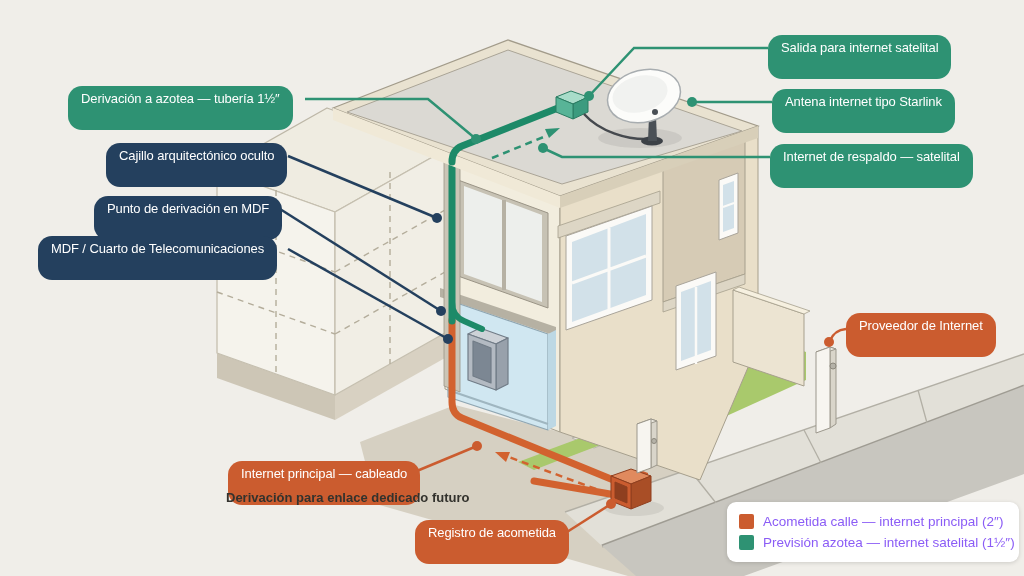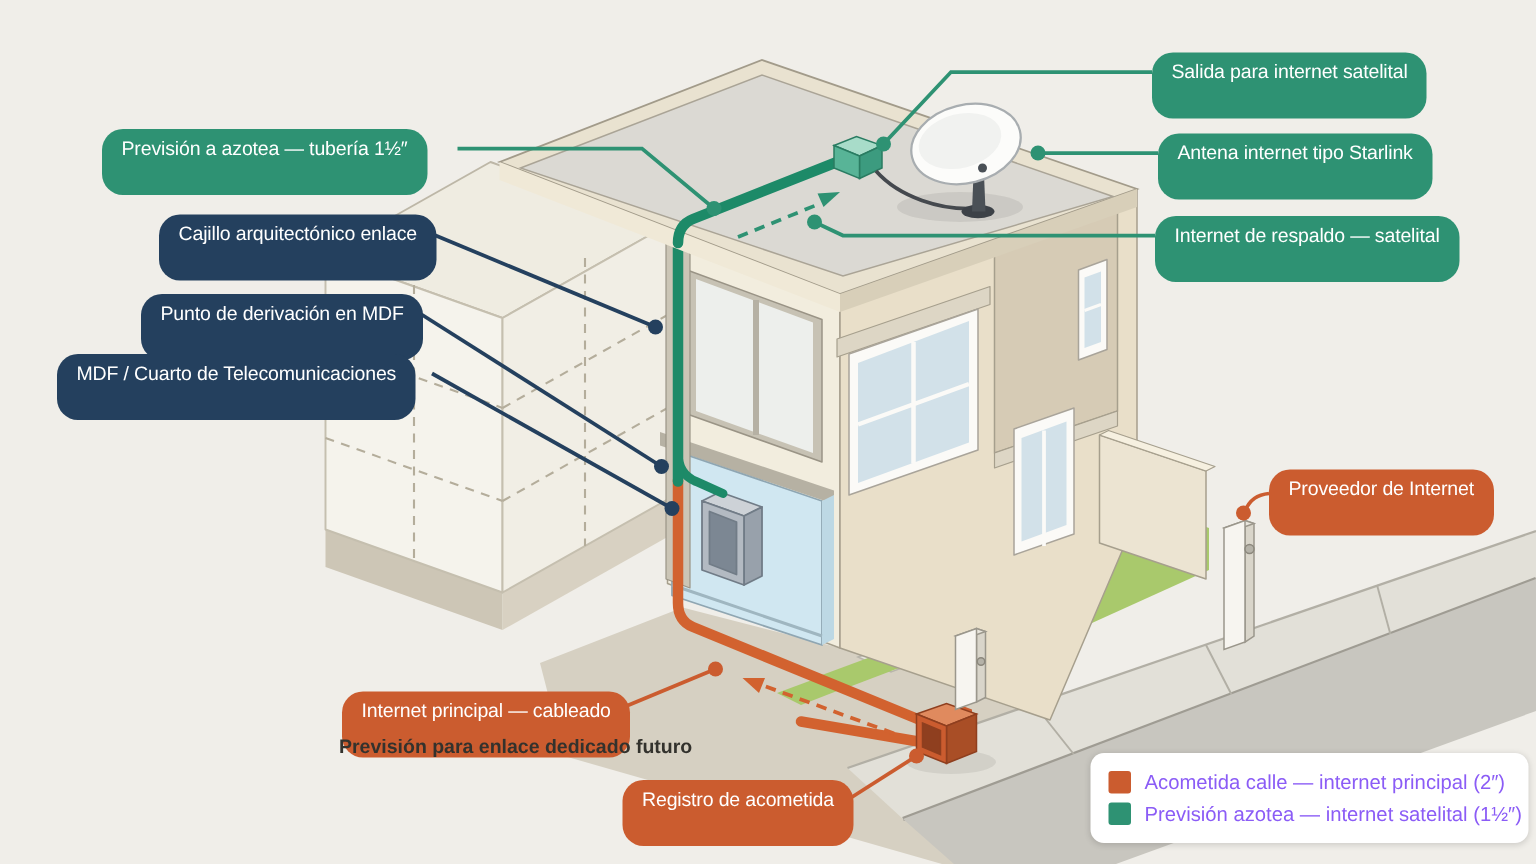--- a/index.html
+++ b/index.html
@@ -217,32 +217,32 @@
     <path d="M412,473 L477,446"></path>
     <path d="M567,532 L611,504"></path>
   </g>
   <g fill="#cb5c2f">
     <circle cx="829" cy="342" r="5"></circle>
         <circle cx="477" cy="446" r="5"></circle>
         <circle cx="611" cy="504" r="5"></circle>
   </g>
 </svg>
 
-  <div class="pill green" style="left:68px;top:86px">Previsión a azotea — tubería 1½″</div>
-  <div class="pill navy" style="left:106px;top:143px">Cajillo arquitectónico enlace</div>
+  <div class="pill green" style="left:68px;top:86px">Derivación a azotea — tubería 1½″</div>
+  <div class="pill navy" style="left:106px;top:143px">Cajillo arquitectónico oculto</div>
   <div class="pill navy" style="left:94px;top:196px">Punto de derivación en MDF</div>
   <div class="pill navy" style="left:38px;top:236px">MDF / Cuarto de Telecomunicaciones</div>
   <div class="pill green" style="left:768px;top:35px">Salida para internet satelital</div>
   <div class="pill green" style="left:772px;top:89px">Antena internet tipo Starlink</div>
   <div class="pill green" style="left:770px;top:144px">Internet de respaldo — satelital</div>
   <div class="pill orange" style="left:846px;top:313px">Proveedor de Internet</div>
   <div class="pill orange" style="left:228px;top:461px">Internet principal — cableado</div>
   <div class="pill orange" style="left:415px;top:520px">Registro de acometida</div>
 
-  <div class="note" style="left:226px;top:490px">Previsión para enlace dedicado futuro</div>
+  <div class="note" style="left:226px;top:490px">Derivación para enlace dedicado futuro</div>
 
   <div class="legend">
     <div class="legend-row">
       <span class="swatch" style="background: rgb(203, 92, 47);"></span>
       <span class="legend-label">Acometida calle — internet principal (2″)</span>
     </div>
     <div class="legend-row">
       <span class="swatch" style="background: rgb(46, 146, 115);"></span>
       <span class="legend-label">Previsión azotea — internet satelital (1½″)</span>
     </div>

